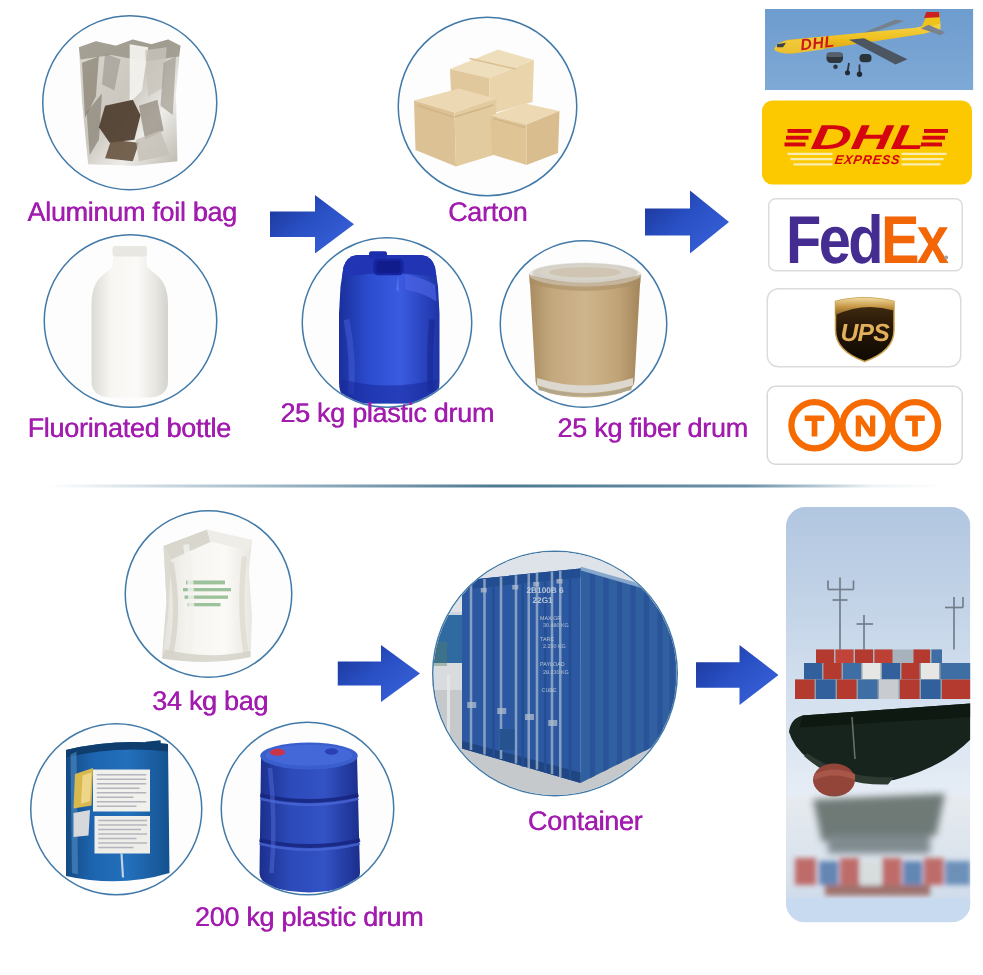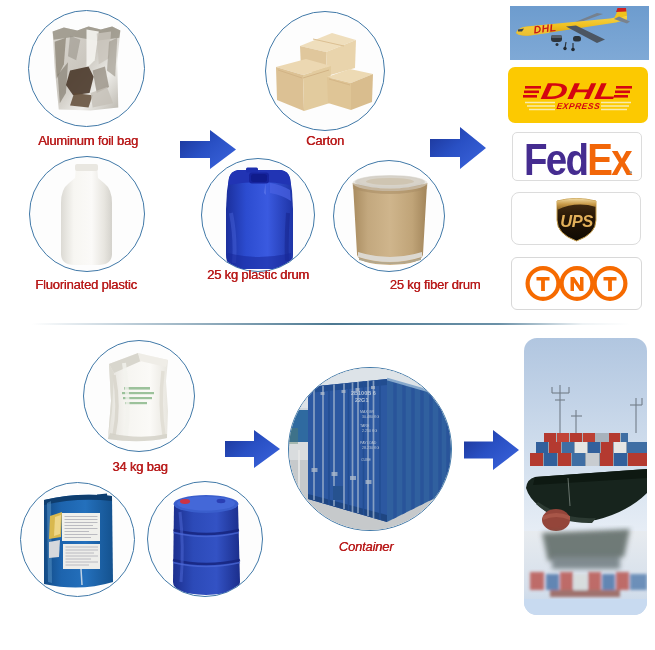--- a/index.html
+++ b/index.html
@@ -1,20 +1,20 @@
 <!DOCTYPE html>
 <html><head>
 <meta charset="utf-8">
 <style>
 html,body{margin:0;padding:0;}
 body{width:655px;height:650px;background:#ffffff;font-family:"Liberation Sans", sans-serif;}
 #page{position:relative;width:655px;height:650px;overflow:hidden;background:#ffffff;}
 .circ{position:absolute;border-radius:50%;border:1.1px solid #4179a8;box-sizing:border-box;overflow:hidden;background:#fdfdfd;}
 .circ svg{position:absolute;left:0;top:0;}
-.lbl{position:absolute;color:#b91c1c;font-size:13px;letter-spacing:-0.2px;text-shadow:0.35px 0 0 currentColor;line-height:16px;text-align:center;white-space:nowrap;transform:translateX(-50%);}
+.lbl{position:absolute;color:#a21caf;font-size:18px;letter-spacing:-0.2px;text-shadow:0.35px 0 0 currentColor;line-height:16px;text-align:center;white-space:nowrap;transform:translateX(-50%);}
 .box{position:absolute;box-sizing:border-box;}
 </style>
 </head>
 <body>
 <div id="page">
 
   <div class="circ" style="left:27.5px;top:10px;width:117px;height:117px;">
     <svg width="117" height="117" viewBox="0 0 114 114">
       <defs>
         <linearGradient id="foil" x1="0" y1="0" x2="1" y2="1">
@@ -48,21 +48,21 @@
             <stop offset="0.25" stop-color="#f7f6f2"></stop>
           <stop offset="0.6" stop-color="#fbfaf8"></stop>
             <stop offset="0.85" stop-color="#e7e5df"></stop>
           <stop offset="1" stop-color="#d4d2cc"></stop>
         </linearGradient>
       </defs>
       <path d="M46,9 L67,9 L68,21 L74,26 Q82,32 82,46 L82,97 Q82,107 70,108 L43,108 Q31,107 31,97 L31,46 Q31,32 39,26 L45,21 Z" fill="url(#bot)"></path>
       <rect x="45" y="7" width="23" height="7" rx="2" fill="#e9e7e1"></rect>
     </svg>
   </div>
-  <div class="lbl" style="left:86px;top:277px;">Fluorinated plastic</div>
+  <div class="lbl" style="left:86px;top:277px;">Fluorinated bottle</div>
 
   <div class="circ" style="left:265px;top:11px;width:120px;height:120px;">
     <svg width="120" height="120" viewBox="0 0 120 120">
 
       <polygon points="34,34 66,21 90,28 60,40" fill="#efdebc"></polygon>
       <polygon points="34,34 60,40 61,64 35,57" fill="#e0c79c"></polygon>
       <polygon points="60,40 90,28 89,56 61,64" fill="#e9d4ac"></polygon>
       <line x1="47" y1="27" x2="78" y2="34" stroke="#dbbf92" stroke-width="1"></line>
 
       <polygon points="10,55 40,47 65,54 37,63" fill="#ecd8b2"></polygon>
@@ -339,20 +339,21 @@
       <ellipse cx="58" cy="21.5" rx="29" ry="7" fill="#4468d8"></ellipse>
       <ellipse cx="37" cy="19.5" rx="5" ry="2.4" fill="#cc3344"></ellipse>
       <ellipse cx="73" cy="19" rx="4.4" ry="2.2" fill="#2a3fb4"></ellipse>
       <path d="M25.5,48 Q58,56 91,48" stroke="#16247e" stroke-width="2.5" fill="none" opacity="0.85"></path>
       <path d="M25.5,50.5 Q58,58.5 91,50.5" stroke="#4a66d4" stroke-width="1.6" fill="none" opacity="0.8"></path>
       <path d="M25,78 Q58,86 92,78" stroke="#16247e" stroke-width="2.5" fill="none" opacity="0.85"></path>
       <path d="M25,80.5 Q58,88.5 92,80.5" stroke="#4a66d4" stroke-width="1.6" fill="none" opacity="0.8"></path>
       <path d="M32,30 Q36,65 33,100" stroke="#4f6ad8" stroke-width="3" fill="none" opacity="0.5"></path>
     </svg>
   </div>
+  <div class="lbl" style="left:206px;top:603px;">200 kg plastic drum</div>
 
   <div class="circ" style="left:288px;top:367px;width:164px;height:164px;">
     <svg width="164" height="164" viewBox="0 0 164 164">
       <rect width="164" height="164" fill="#c6c9cb"></rect>
       <rect width="164" height="78" fill="#cdd6de"></rect>
       <rect width="164" height="40" fill="#dde3e8"></rect>
       <rect x="0" y="42" width="26" height="36" fill="#2f6aa0"></rect>
       <rect x="0" y="74" width="22" height="18" fill="#d9dcde"></rect>
       <rect x="0" y="60" width="9" height="16" fill="#56806a" opacity="0.4"></rect>
       <rect x="9" y="82" width="2" height="44" fill="#e4e6e6" opacity="0.9"></rect>
@@ -414,21 +415,21 @@
           <text x="73" y="50">30.480 KG</text>
         <text x="71" y="59">TARE</text>
           <text x="73" y="64">2.250 KG</text>
         <text x="71" y="76">PAYLOAD</text>
           <text x="73" y="81">28.230 KG</text>
         <text x="72" y="93">CUBE</text>
       </g>
       <rect x="44" y="118" width="10" height="14" fill="#26528f"></rect>
     </svg>
   </div>
-  <div class="lbl" style="left:366px;top:539px;font-style:italic;">Container</div>
+  <div class="lbl" style="left:390px;top:539px;">Container</div>
 
   <div class="box" style="left:524px;top:338px;width:123px;height:277px;border-radius:13px;overflow:hidden;">
     <svg width="123" height="277" viewBox="0 0 123 277">
       <defs>
         <linearGradient id="shipsky" x1="0" y1="0" x2="0" y2="1">
           <stop offset="0" stop-color="#b1c6e0"></stop>
             <stop offset="0.8" stop-color="#dde7f2"></stop>
             <stop offset="1" stop-color="#e8eef6"></stop>
         </linearGradient>
         <linearGradient id="water" x1="0" y1="0" x2="0" y2="1">

